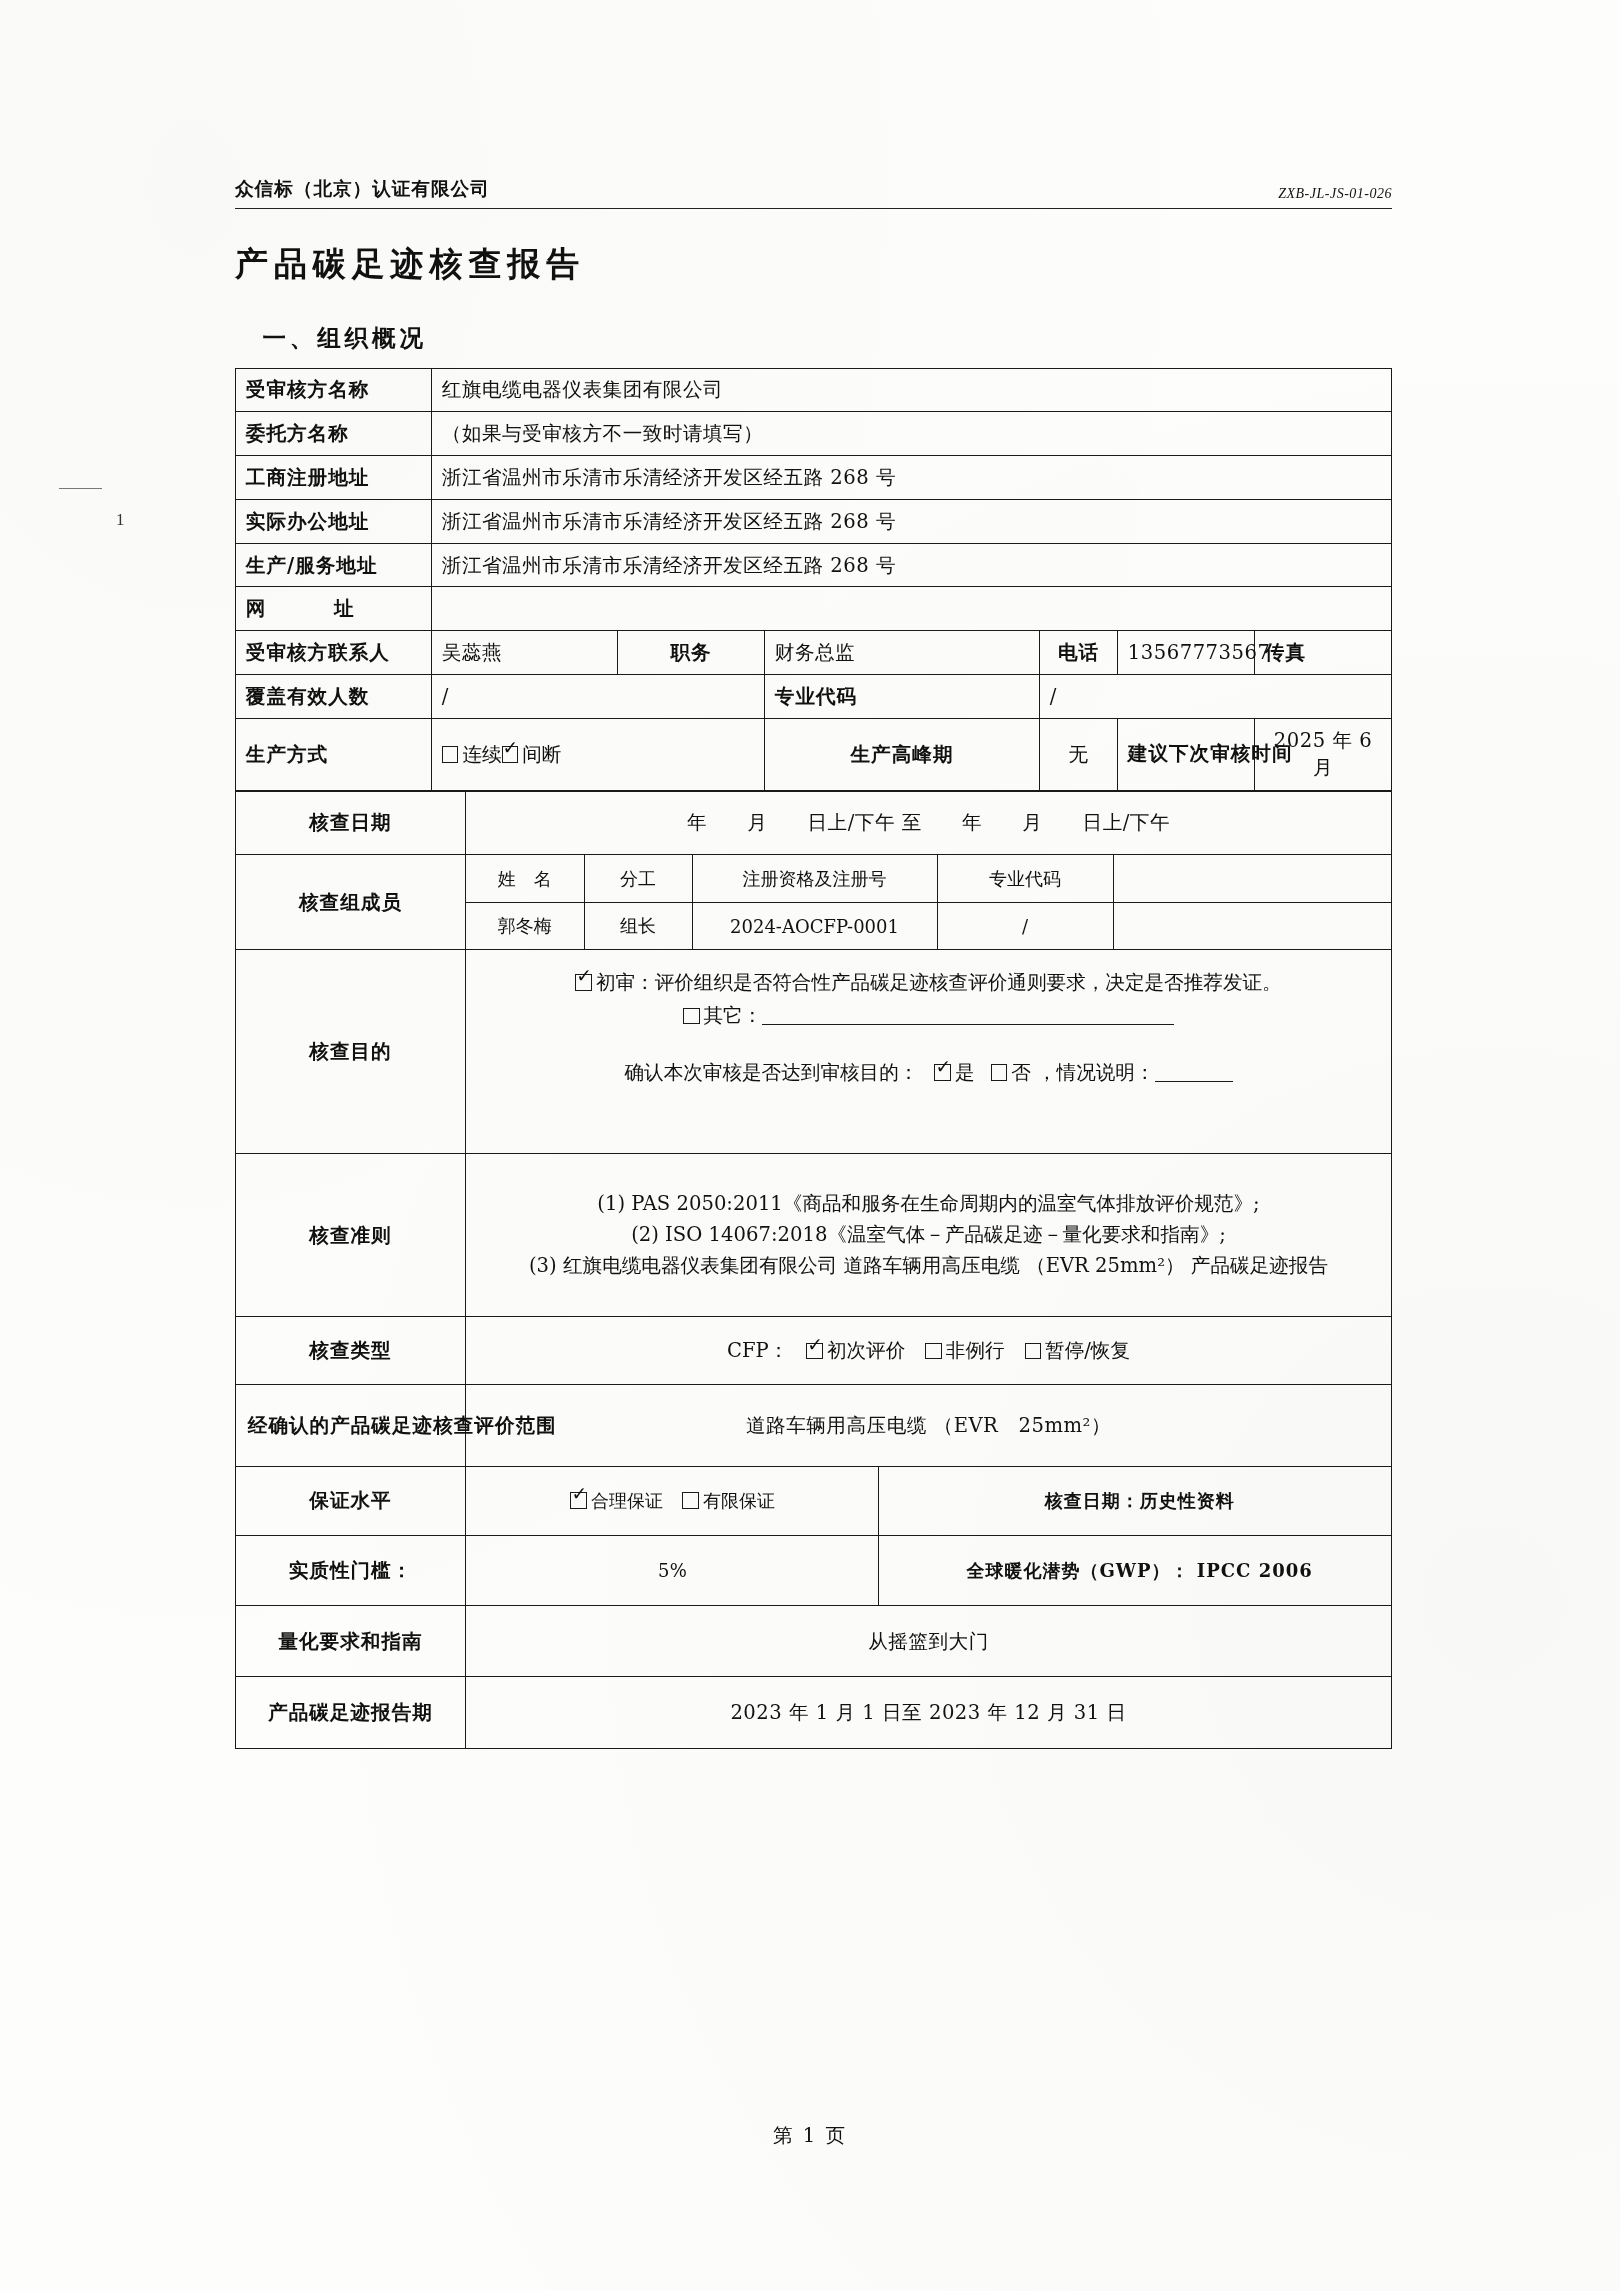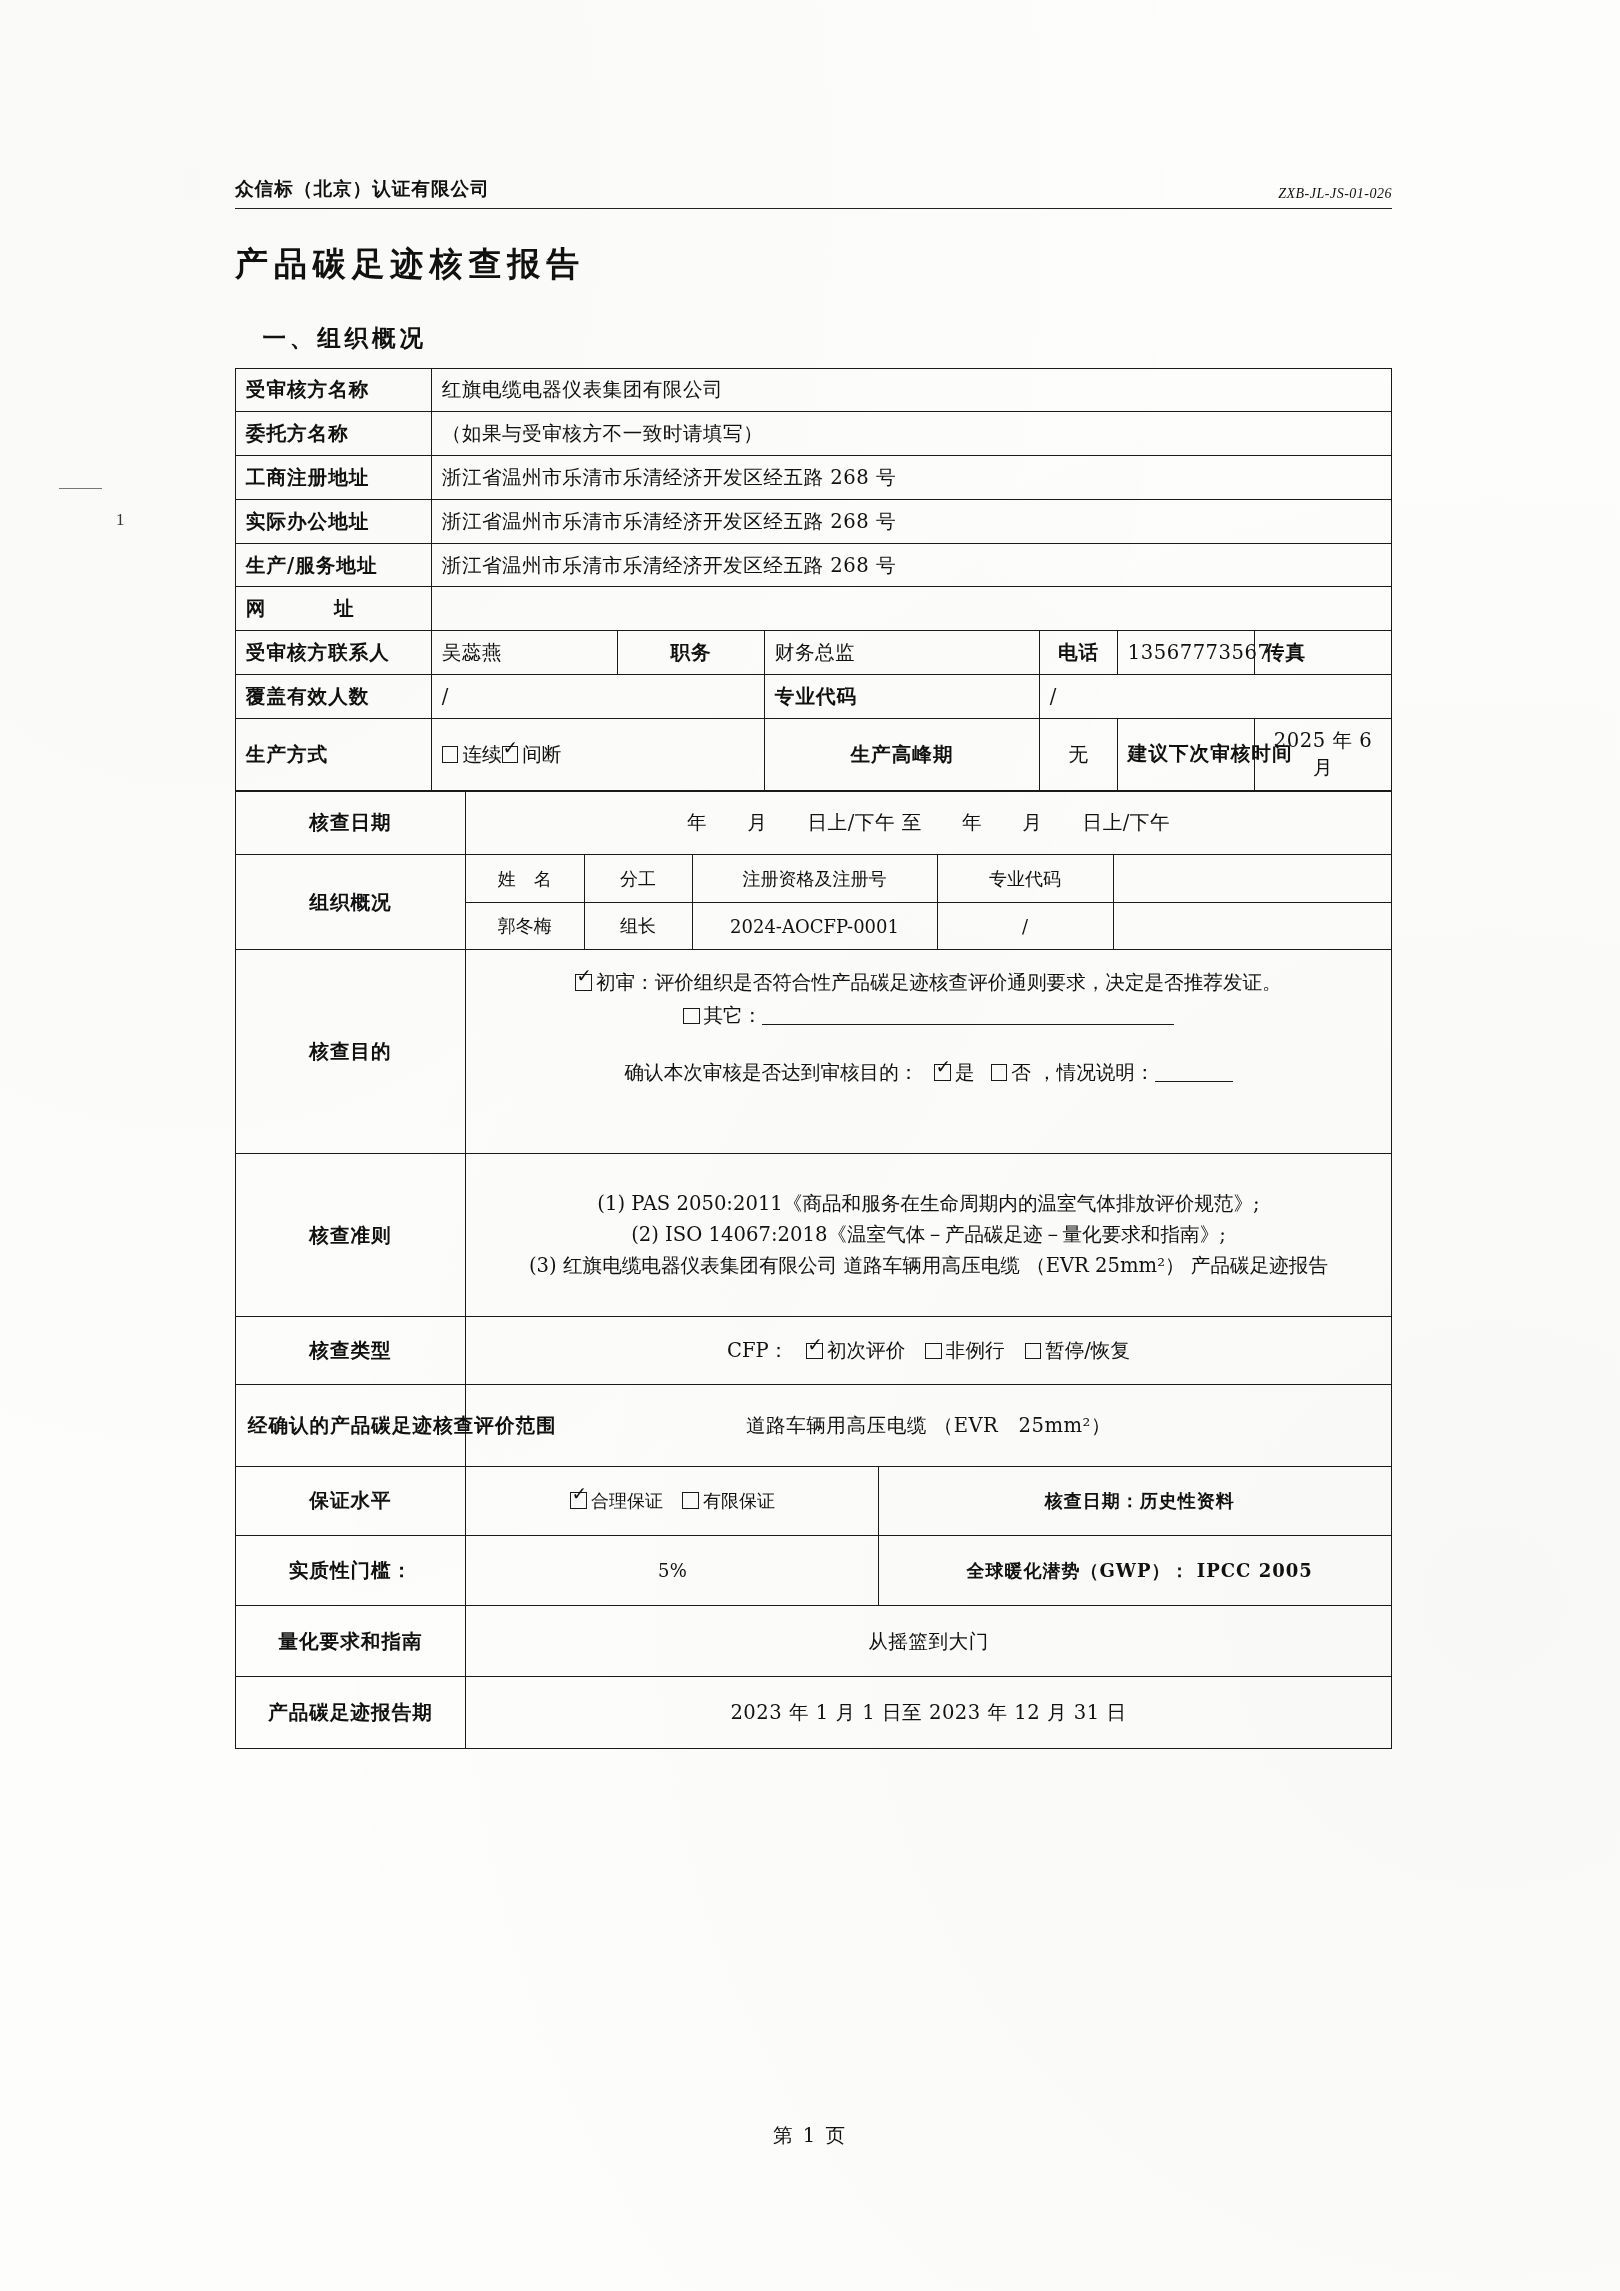--- a/index.html
+++ b/index.html
@@ -276,21 +276,21 @@
         <col style="width:926px">
       </colgroup>
 
       <tbody>
           <tr>
         <td class="lbl">核查日期</td>
         <td class="val center" style="height:47px">年　　月　　日上/下午 至　　年　　月　　日上/下午</td>
       </tr>
 
       <tr>
-        <td class="lbl">组织概况</td>
+        <td class="lbl">核查组成员</td>
         <td style="padding:0">
           <table class="sub-table">
             <colgroup>
               <col style="width:118px">
               <col style="width:108px">
               <col style="width:245px">
               <col style="width:176px">
               <col>
             </colgroup>
             <tbody>
@@ -380,21 +380,21 @@
         <td class="lbl">实质性门槛：</td>
         <td style="padding:0">
           <table class="sub-table">
             <colgroup>
                   <col style="width:412px">
                   <col>
                 </colgroup>
             <tbody>
                   <tr>
               <td style="border:none;border-right:1.3px solid #1a1a1a;height:53px;padding-left:13.7px" class="val">5%</td>
-              <td style="border:none;padding-left:21.6px" class="lbl-spread">全球暖化潜势（GWP）： IPCC 2005</td>
+              <td style="border:none;padding-left:21.6px" class="lbl-spread">全球暖化潜势（GWP）： IPCC 2006</td>
             </tr>
           </tbody>
               </table>
         </td>
       </tr>
 
       <tr>
         <td class="lbl">量化要求和指南</td>
         <td style="height:55px" class="val">从摇篮到大门</td>
       </tr>

